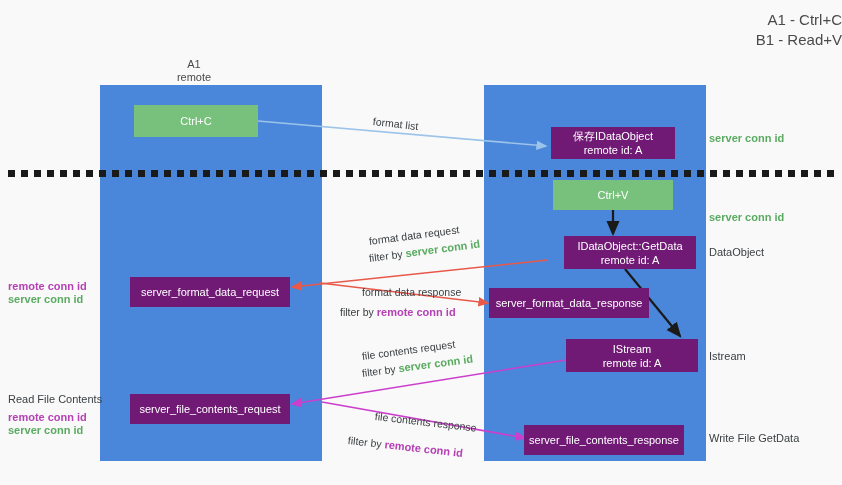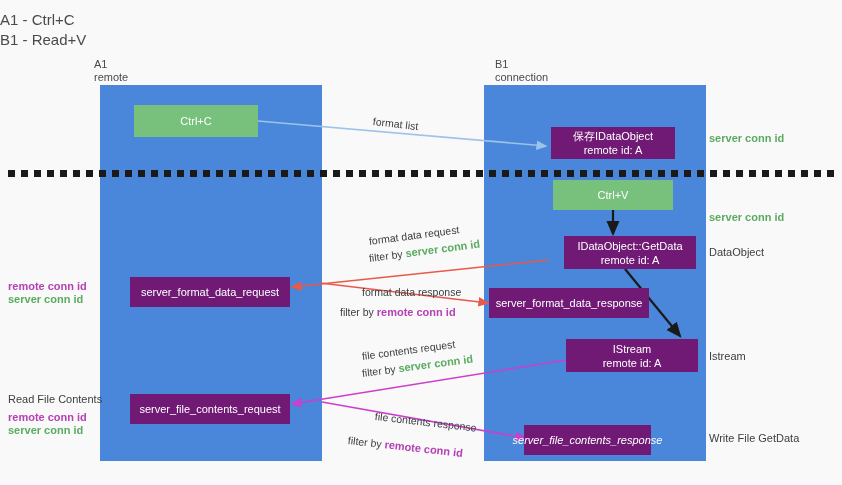--- a/index.html
+++ b/index.html
@@ -10,28 +10,28 @@
     position:relative;
     overflow:hidden;
     color:#3c4043;
   }
   .stage{position:absolute;inset:0;}
   .abs{position:absolute;}
 
   
   .title{
     left:0;right:0;top:10px;
-    text-align:left;
+    text-align:right;
     font-size:15px;line-height:20px;
     color:#4a4a4a;
   }
 
   
   .col-head{
-    text-align:left;
+    text-align:center;
     font-size:11px;line-height:13px;
     color:#4a4a4a;
     width:200px;
   }
 
   
   .lane{
     background:#4a86d9;
   }
 
@@ -82,24 +82,20 @@
 
   <div class="abs title">
     <div>A1 - Ctrl+C</div>
     <div>B1 - Read+V</div>
   </div>
 
   <div class="abs col-head" style="left:94px;top:58px;">
     <div>A1</div>
     <div>remote</div>
   </div>
-  <div class="abs col-head" style="left:495px;top:58px;">
-    <div>B1</div>
-    <div>connection</div>
-  </div>
 
   <div class="abs lane" style="left:100px;top:85px;width:222px;height:376px;"></div>
   <div class="abs lane" style="left:484px;top:85px;width:222px;height:376px;"></div>
 
   <svg class="overlay">
     <defs>
       <marker id="ah-blue" markerWidth="7" markerHeight="7" refX="6" refY="3" orient="auto">
         <path d="M0,0 L7,3 L0,6 z" fill="#9cc3ea"></path>
       </marker>
       <marker id="ah-red" markerWidth="7" markerHeight="7" refX="6" refY="3" orient="auto">
@@ -158,21 +154,21 @@
   </div>
 
   <div class="abs node orange" style="left:489px;top:288px;width:160px;height:23px;">
     <span>server_format_data_response</span>
   </div>
 
   <div class="abs node orange" style="left:130px;top:394px;width:160px;height:23px;">
     <span>server_file_contents_request</span>
   </div>
 
-  <div class="abs node orange" style="left:524px;top:425px;width:127px;height:23px;font-style:italic;">
+  <div class="abs node orange" style="left:524px;top:425px;width:160px;height:23px;">
     <span>server_file_contents_response</span>
   </div>
 
   <div class="abs green-txt" style="left:709px;top:131px;">server conn id</div>
 
   <div class="abs green-txt" style="left:709px;top:210px;">server conn id</div>
 
   <div class="abs side-label" style="left:709px;top:245px;">DataObject</div>
 
   <div class="abs side-label" style="left:709px;top:349px;">Istream</div>

